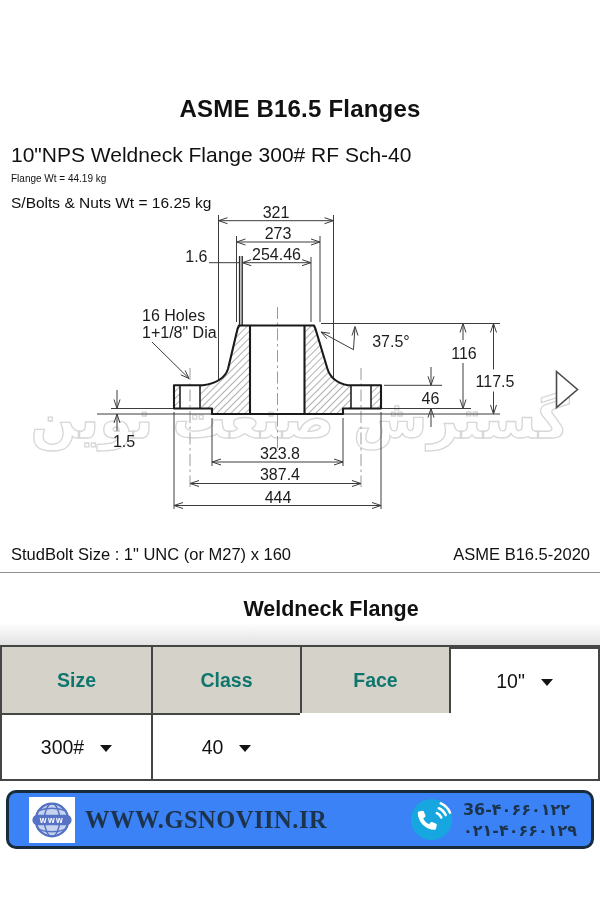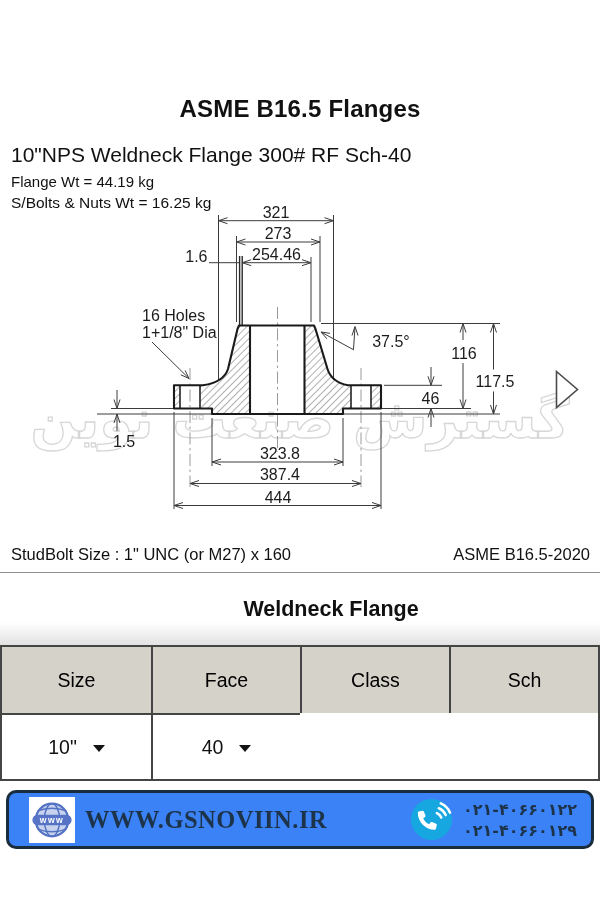--- a/index.html
+++ b/index.html
@@ -1,42 +1,42 @@
 <!DOCTYPE html>
 <html><head>
 <meta charset="utf-8">
 <style>
   html,body{margin:0;padding:0;background:#fff;}
   #page{position:relative;width:600px;height:900px;background:#fff;overflow:hidden;
         font-family:"Liberation Sans",sans-serif;color:#111;border-radius:24px;}
   .abs{position:absolute;}
   .title{top:95px;left:0;width:600px;text-align:center;font-size:24px;font-weight:bold;letter-spacing:.2px;}
   .subtitle{top:143px;left:11px;font-size:21px;}
-  .wt1{top:173px;left:11px;font-size:15px;}
+  .wt1{top:173px;left:11px;font-size:10px;}
   .wt2{top:194px;left:11px;font-size:15.5px;}
   .watermark{top:388px;left:-20px;width:640px;text-align:center;direction:rtl;
              font-family:"DejaVu Sans",sans-serif;font-size:54px;font-weight:bold;
              color:transparent;-webkit-text-stroke:1.3px #d7d7d7;white-space:nowrap;z-index:0;}
   svg.draw{top:195px;left:0;z-index:1;}
   .studbolt{top:545px;left:11px;font-size:16.5px;}
   .standard{top:545px;right:10px;font-size:16.5px;margin-left:37px;}
   .hr{top:572px;left:0;width:600px;border-top:1.4px solid #8f8f8f;}
   .selector{top:574px;left:0;width:600px;height:71px;
             background:linear-gradient(#ffffff 0 68%,#e2e2e2 100%);
             display:flex;align-items:center;justify-content:center;z-index:2;padding-left:31px;}
   .selector .lbl{font-size:21.5px;font-weight:bold;}
   .caret-dn{width:0;height:0;border-left:7px solid transparent;border-right:7px solid transparent;
             border-top:8px solid #191919;}
   .selector .caret-dn{position:absolute;right:13px;top:32px;}
   .tbl{top:645px;left:0;width:600px;height:136px;box-sizing:border-box;border:2px solid #454545;
        display:grid;grid-template-columns:1fr 1fr 1fr 1fr;grid-template-rows:1fr 1fr;z-index:2;}
   .tbl .cell{box-sizing:border-box;display:flex;align-items:center;justify-content:center;
              border-left:2px solid #454545;font-size:19.5px;}
   .tbl .cell:nth-child(4n+1){border-left:none;}
-  .tbl .hd{background:#d5d2ca;font-weight:400;color:#000000;}
+  .tbl .hd{background:#d5d2ca;font-weight:700;color:#0f766e;}
   .tbl .vl{background:#fff;border-top:2px solid #454545;gap:16px;font-weight:500;}
   .vcaret{width:0;height:0;border-left:6px solid transparent;border-right:6px solid transparent;
           border-top:7px solid #141414;margin-top:3px;}
   .footer{top:790px;left:6px;width:582px;height:53px;border:3px solid #182c3d;border-radius:10px;
           background:#3b82f6;display:flex;align-items:center;z-index:2;}
   .site{font-family:"Liberation Serif",serif;font-weight:bold;font-size:24.5px;color:#1c3349;
         letter-spacing:.5px;margin-left:10px;}
   .spacer{flex:1;}
   .phones{margin-right:14px;text-align:left;}
   .phones div{direction:rtl;font-family:"DejaVu Sans",sans-serif;font-weight:bold;
@@ -189,25 +189,28 @@
   <div class="abs standard">ASME B16.5-2020</div>
   <div class="abs hr"></div>
 
   <div class="abs selector">
     <span class="lbl">Weldneck Flange</span>
     <span class="caret-dn"></span>
   </div>
 
   <div class="abs tbl">
     <div class="cell hd">Size</div>
+    <div class="cell hd">Class</div>
     <div class="cell hd">Face</div>
-    <div class="cell hd">Class</div>
-    <div class="cell hd">Sch</div>
     <div class="cell vl">
       <span>10"</span>
+      <span class="vcaret"></span>
+    </div>
+    <div class="cell vl">
+      <span>300#</span>
       <span class="vcaret"></span>
     </div>
     <div class="cell vl">
       <span>40</span>
       <span class="vcaret"></span>
     </div>
   </div>
 
   <div class="abs footer">
     <svg width="46" height="46" viewBox="0 0 48 48" style="margin-left:20px">
@@ -225,18 +228,18 @@
       <g transform="translate(8,13) scale(0.038)" fill="#ffffff">
         <path d="M511.2 387l-23.25 100.8c-3.266 14.25-15.79 24.22-30.46 24.22C205.2 512 0 306.8 0 54.5c0-14.66 9.969-27.2 24.22-30.45l100.8-23.25c14.69-3.484 29.73 4.125 35.78 17.89l46.52 108.5c5.438 12.78 1.77 27.67-8.98 36.45L144.5 207.1c33.98 69.22 90.26 125.5 159.5 159.5l44.08-53.8c8.688-10.78 23.69-14.51 36.47-8.975l108.5 46.51C506.1 357.2 514.7 372.4 511.2 387z"></path>
       </g>
       <g stroke="#ffffff" stroke-width="2.6" fill="none" stroke-linecap="round">
         <path d="M27.5 15.5 a 8 8 0 0 1 4.5 4.5"></path>
         <path d="M29.5 10.5 a 13 13 0 0 1 7 7"></path>
         <path d="M31.5 5.5 a 18 18 0 0 1 9.5 9.5"></path>
       </g>
     </svg>
     <span class="phones">
-      <div>۰۲۱-۴۰۶۶۰۱۲۲</div>
+      <div>36-۴۰۶۶۰۱۲۲</div>
       <div>۰۲۱-۴۰۶۶۰۱۲۹</div>
     </span>
   </div>
 
 </div>
 
 </body></html>

